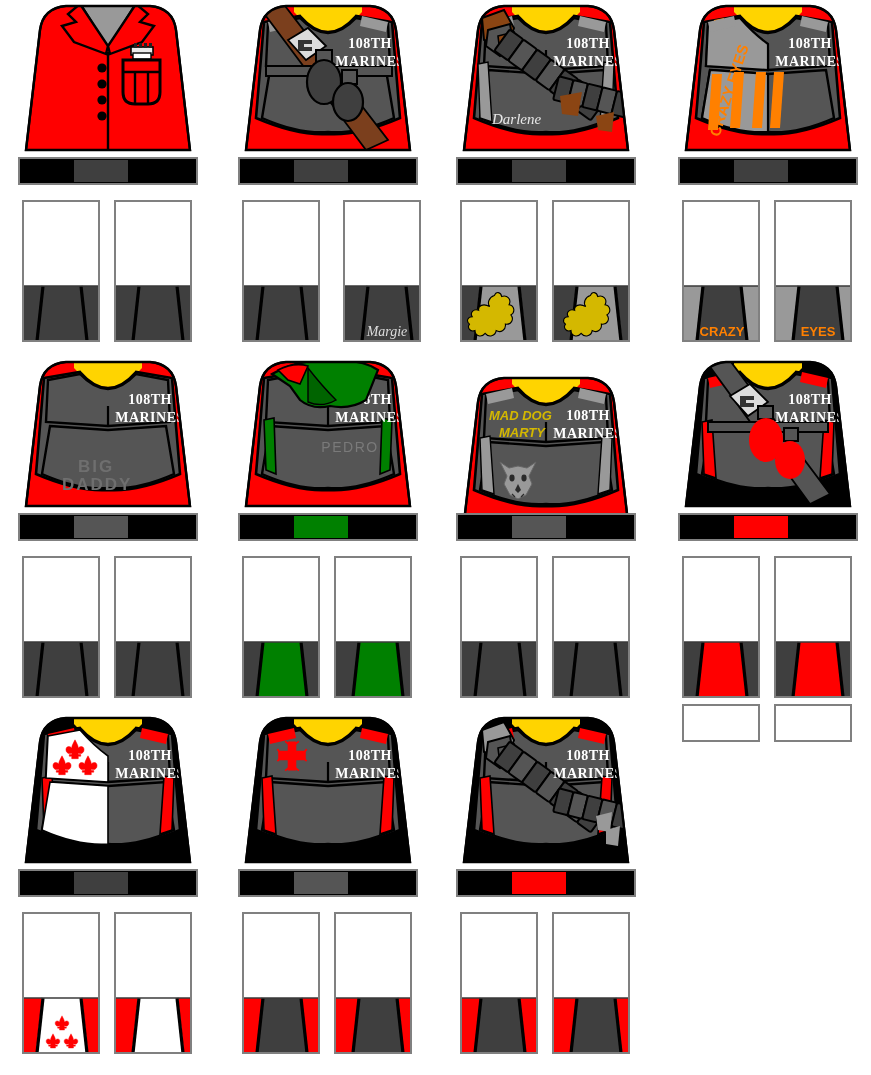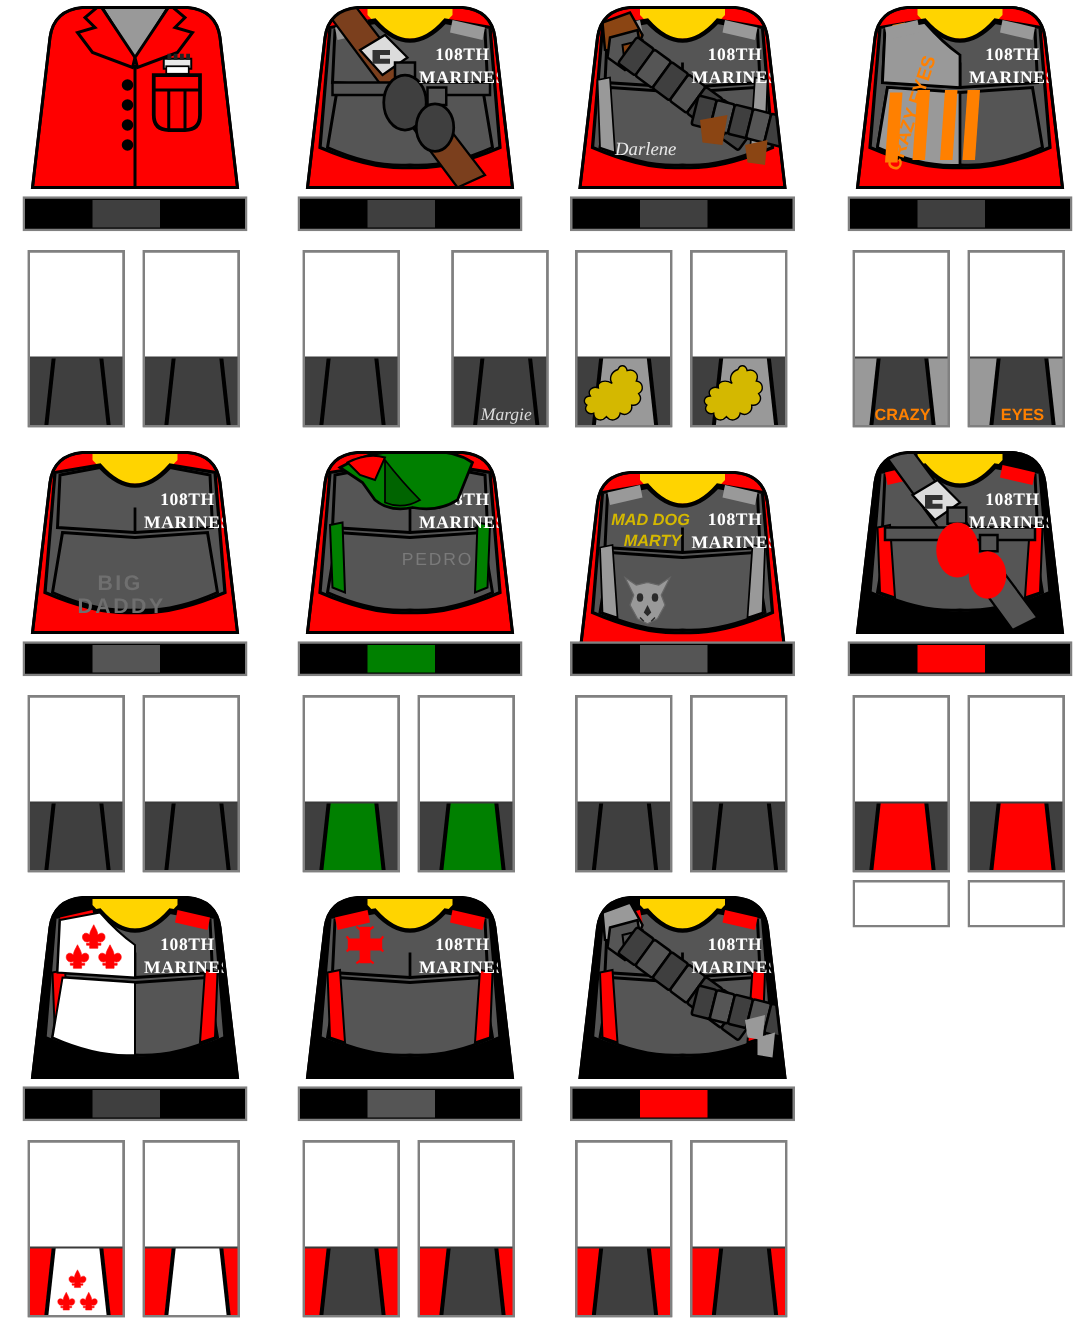--- a/index.html
+++ b/index.html
@@ -121,21 +121,21 @@
         <svg width="78" height="142" viewBox="0 0 78 142" class="svgbox">
           <rect x="1" y="1" width="76" height="140" fill="#fff" stroke="#808080" stroke-width="2"></rect>
           <rect x="1" y="86" width="76" height="55" fill="#3F3F3F" stroke="none"></rect>
           <path d="M20,86 L60,86 L66,140 L14,140 Z" fill="#3F3F3F" stroke="none"></path>
           <path d="M21,86 L15,141" stroke="#000" stroke-width="3.2" fill="none"></path>
           <path d="M59,86 L65,141" stroke="#000" stroke-width="3.2" fill="none"></path>
           <line x1="1" y1="86" x2="77" y2="86" stroke="#3a3a3a" stroke-width="1.6"></line>
           <rect x="1" y="1" width="76" height="140" fill="none" stroke="#808080" stroke-width="2"></rect>
         </svg>
       </div>
-      <div class="legbox" style="left: 106px; top: 200px; padding-left: 17px;">
+      <div class="legbox" style="left: 88px; top: 200px; padding-left: 17px;">
         <svg width="78" height="142" viewBox="0 0 78 142" class="svgbox">
           <rect x="1" y="1" width="76" height="140" fill="#fff" stroke="#808080" stroke-width="2"></rect>
           <rect x="1" y="86" width="76" height="55" fill="#3F3F3F" stroke="none"></rect>
           <path d="M24,86 L64,86 L70,140 L18,140 Z" fill="#3F3F3F" stroke="none"></path>
           <path d="M25,86 L19,141" stroke="#000" stroke-width="3.2" fill="none"></path>
           <path d="M63,86 L69,141" stroke="#000" stroke-width="3.2" fill="none"></path>
           <line x1="1" y1="86" x2="77" y2="86" stroke="#3a3a3a" stroke-width="1.6"></line>
           <text x="44" y="136" fill="#dcdcdc" font-family="&quot;Liberation Serif&quot;, serif" font-size="14" font-style="italic" text-anchor="middle">Margie</text>
           <rect x="1" y="1" width="76" height="140" fill="none" stroke="#808080" stroke-width="2"></rect>
         </svg>

